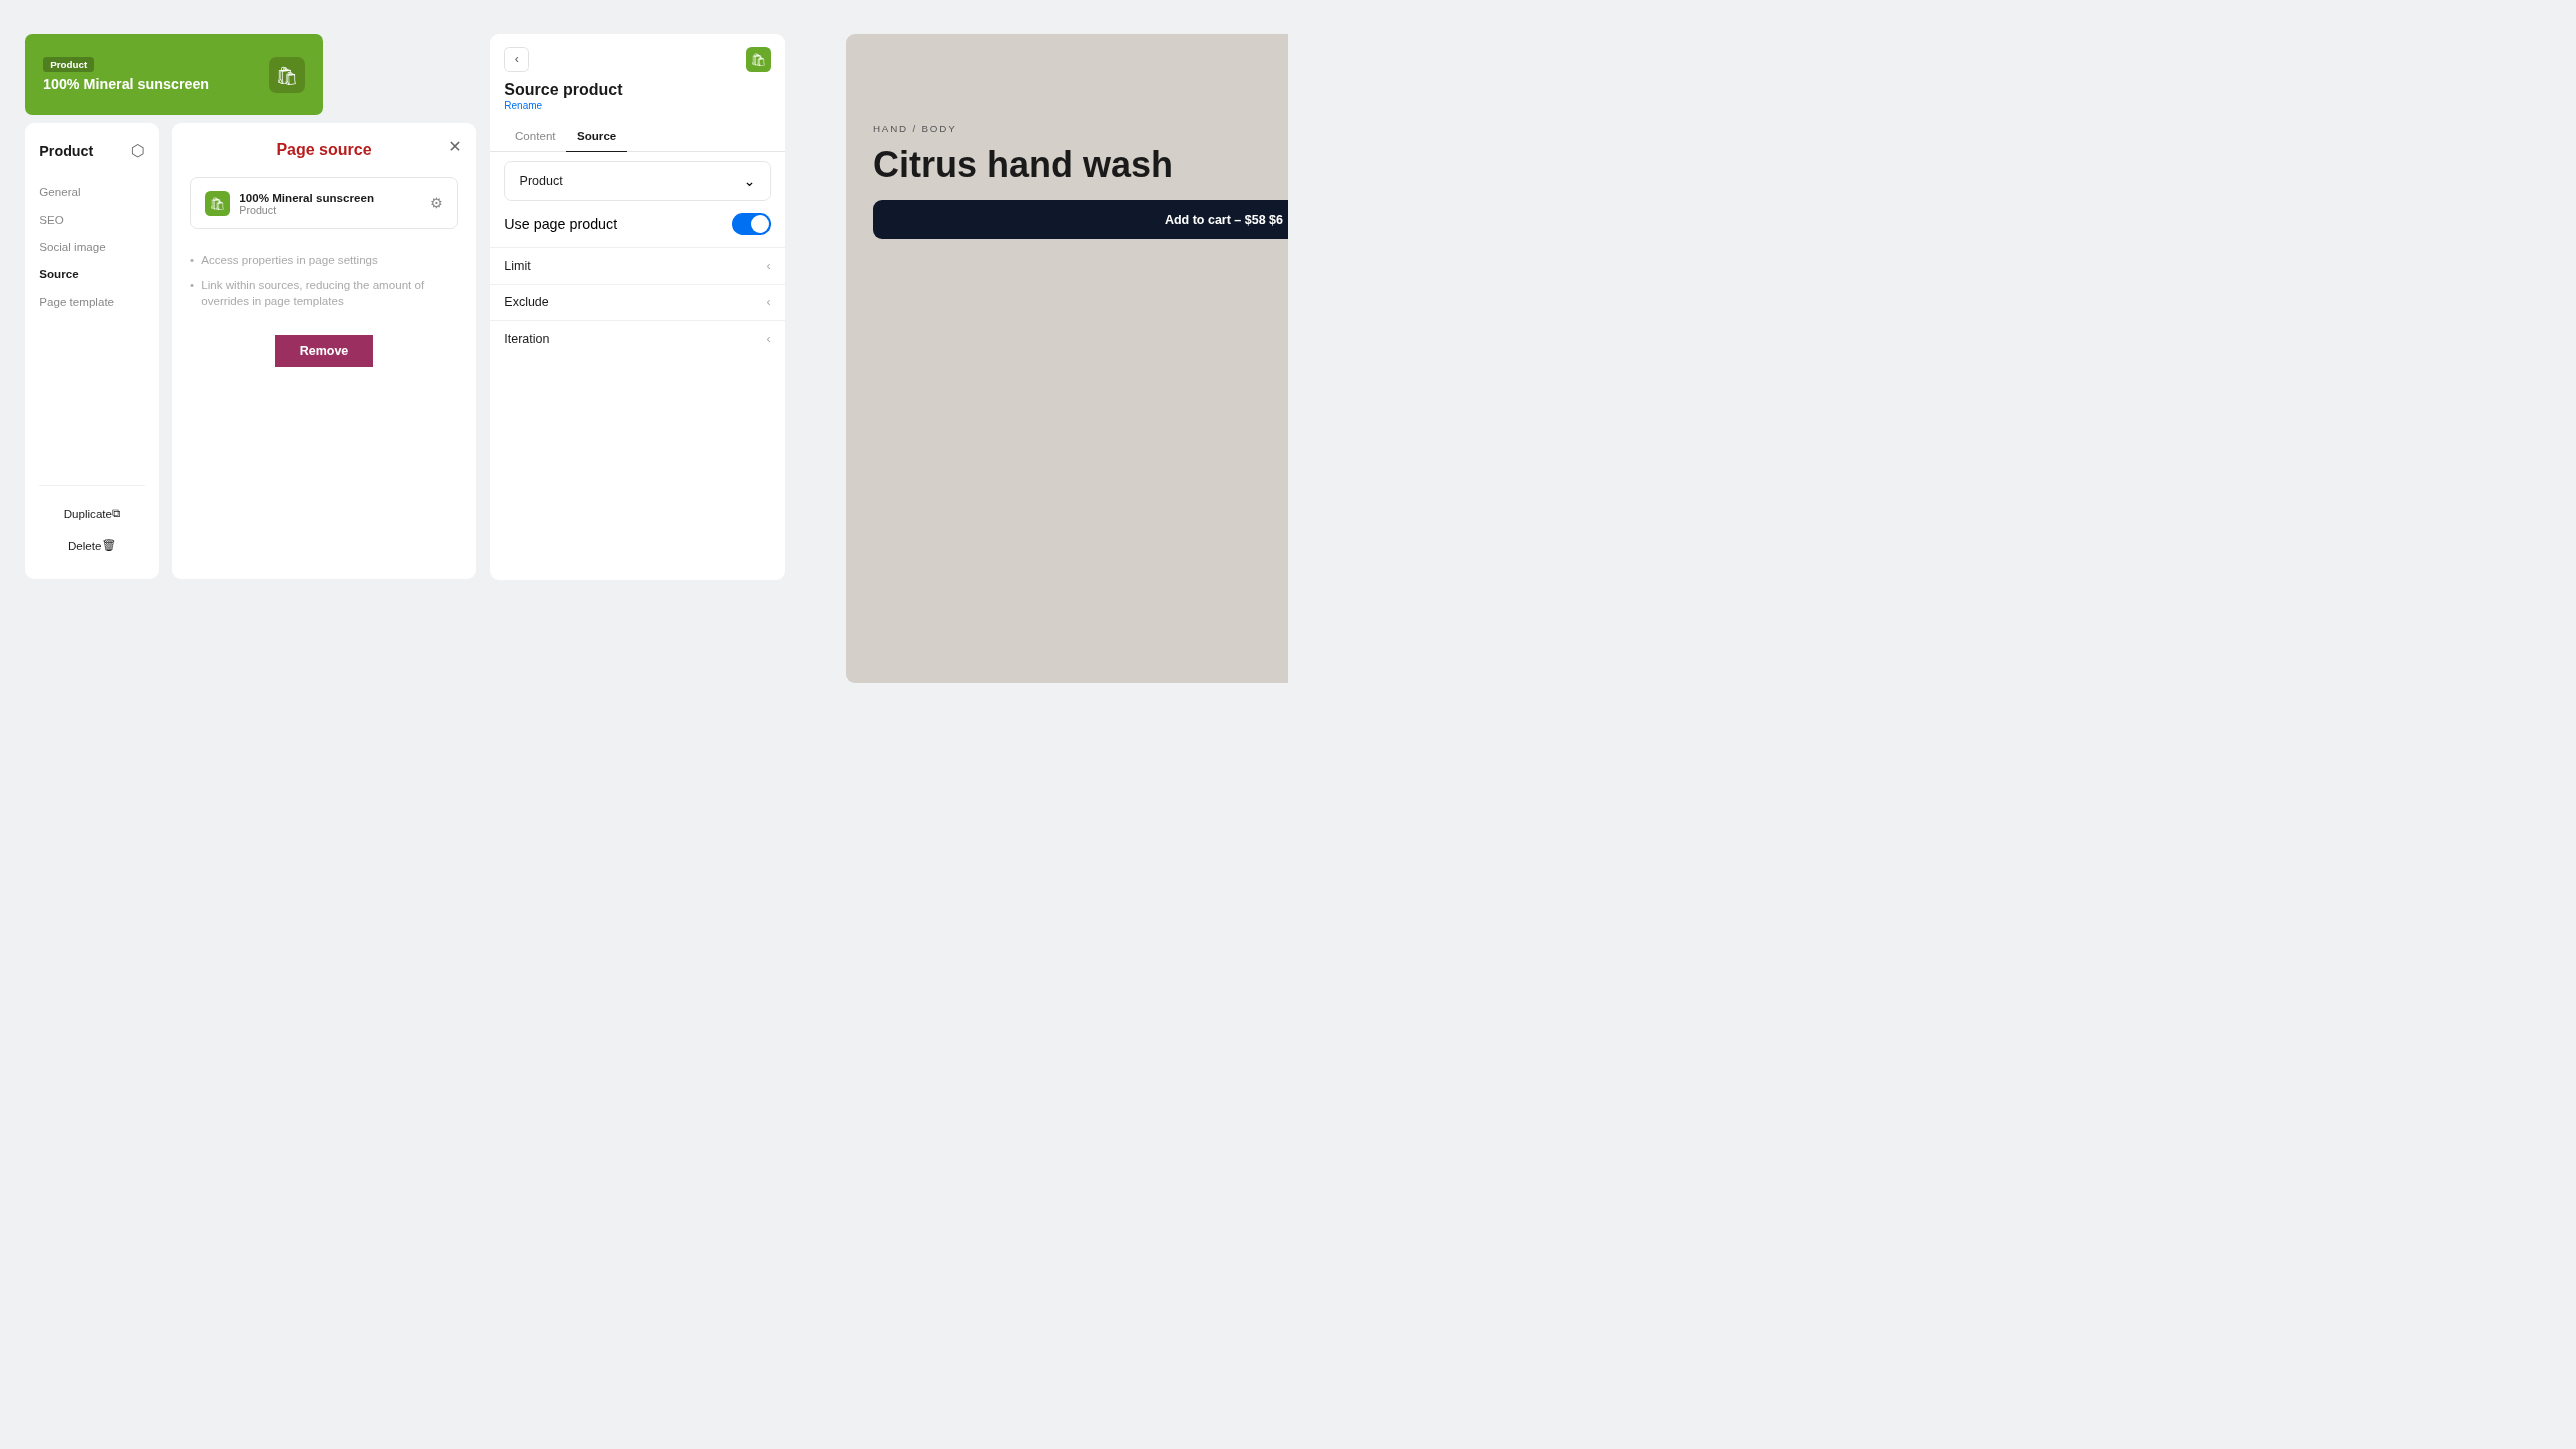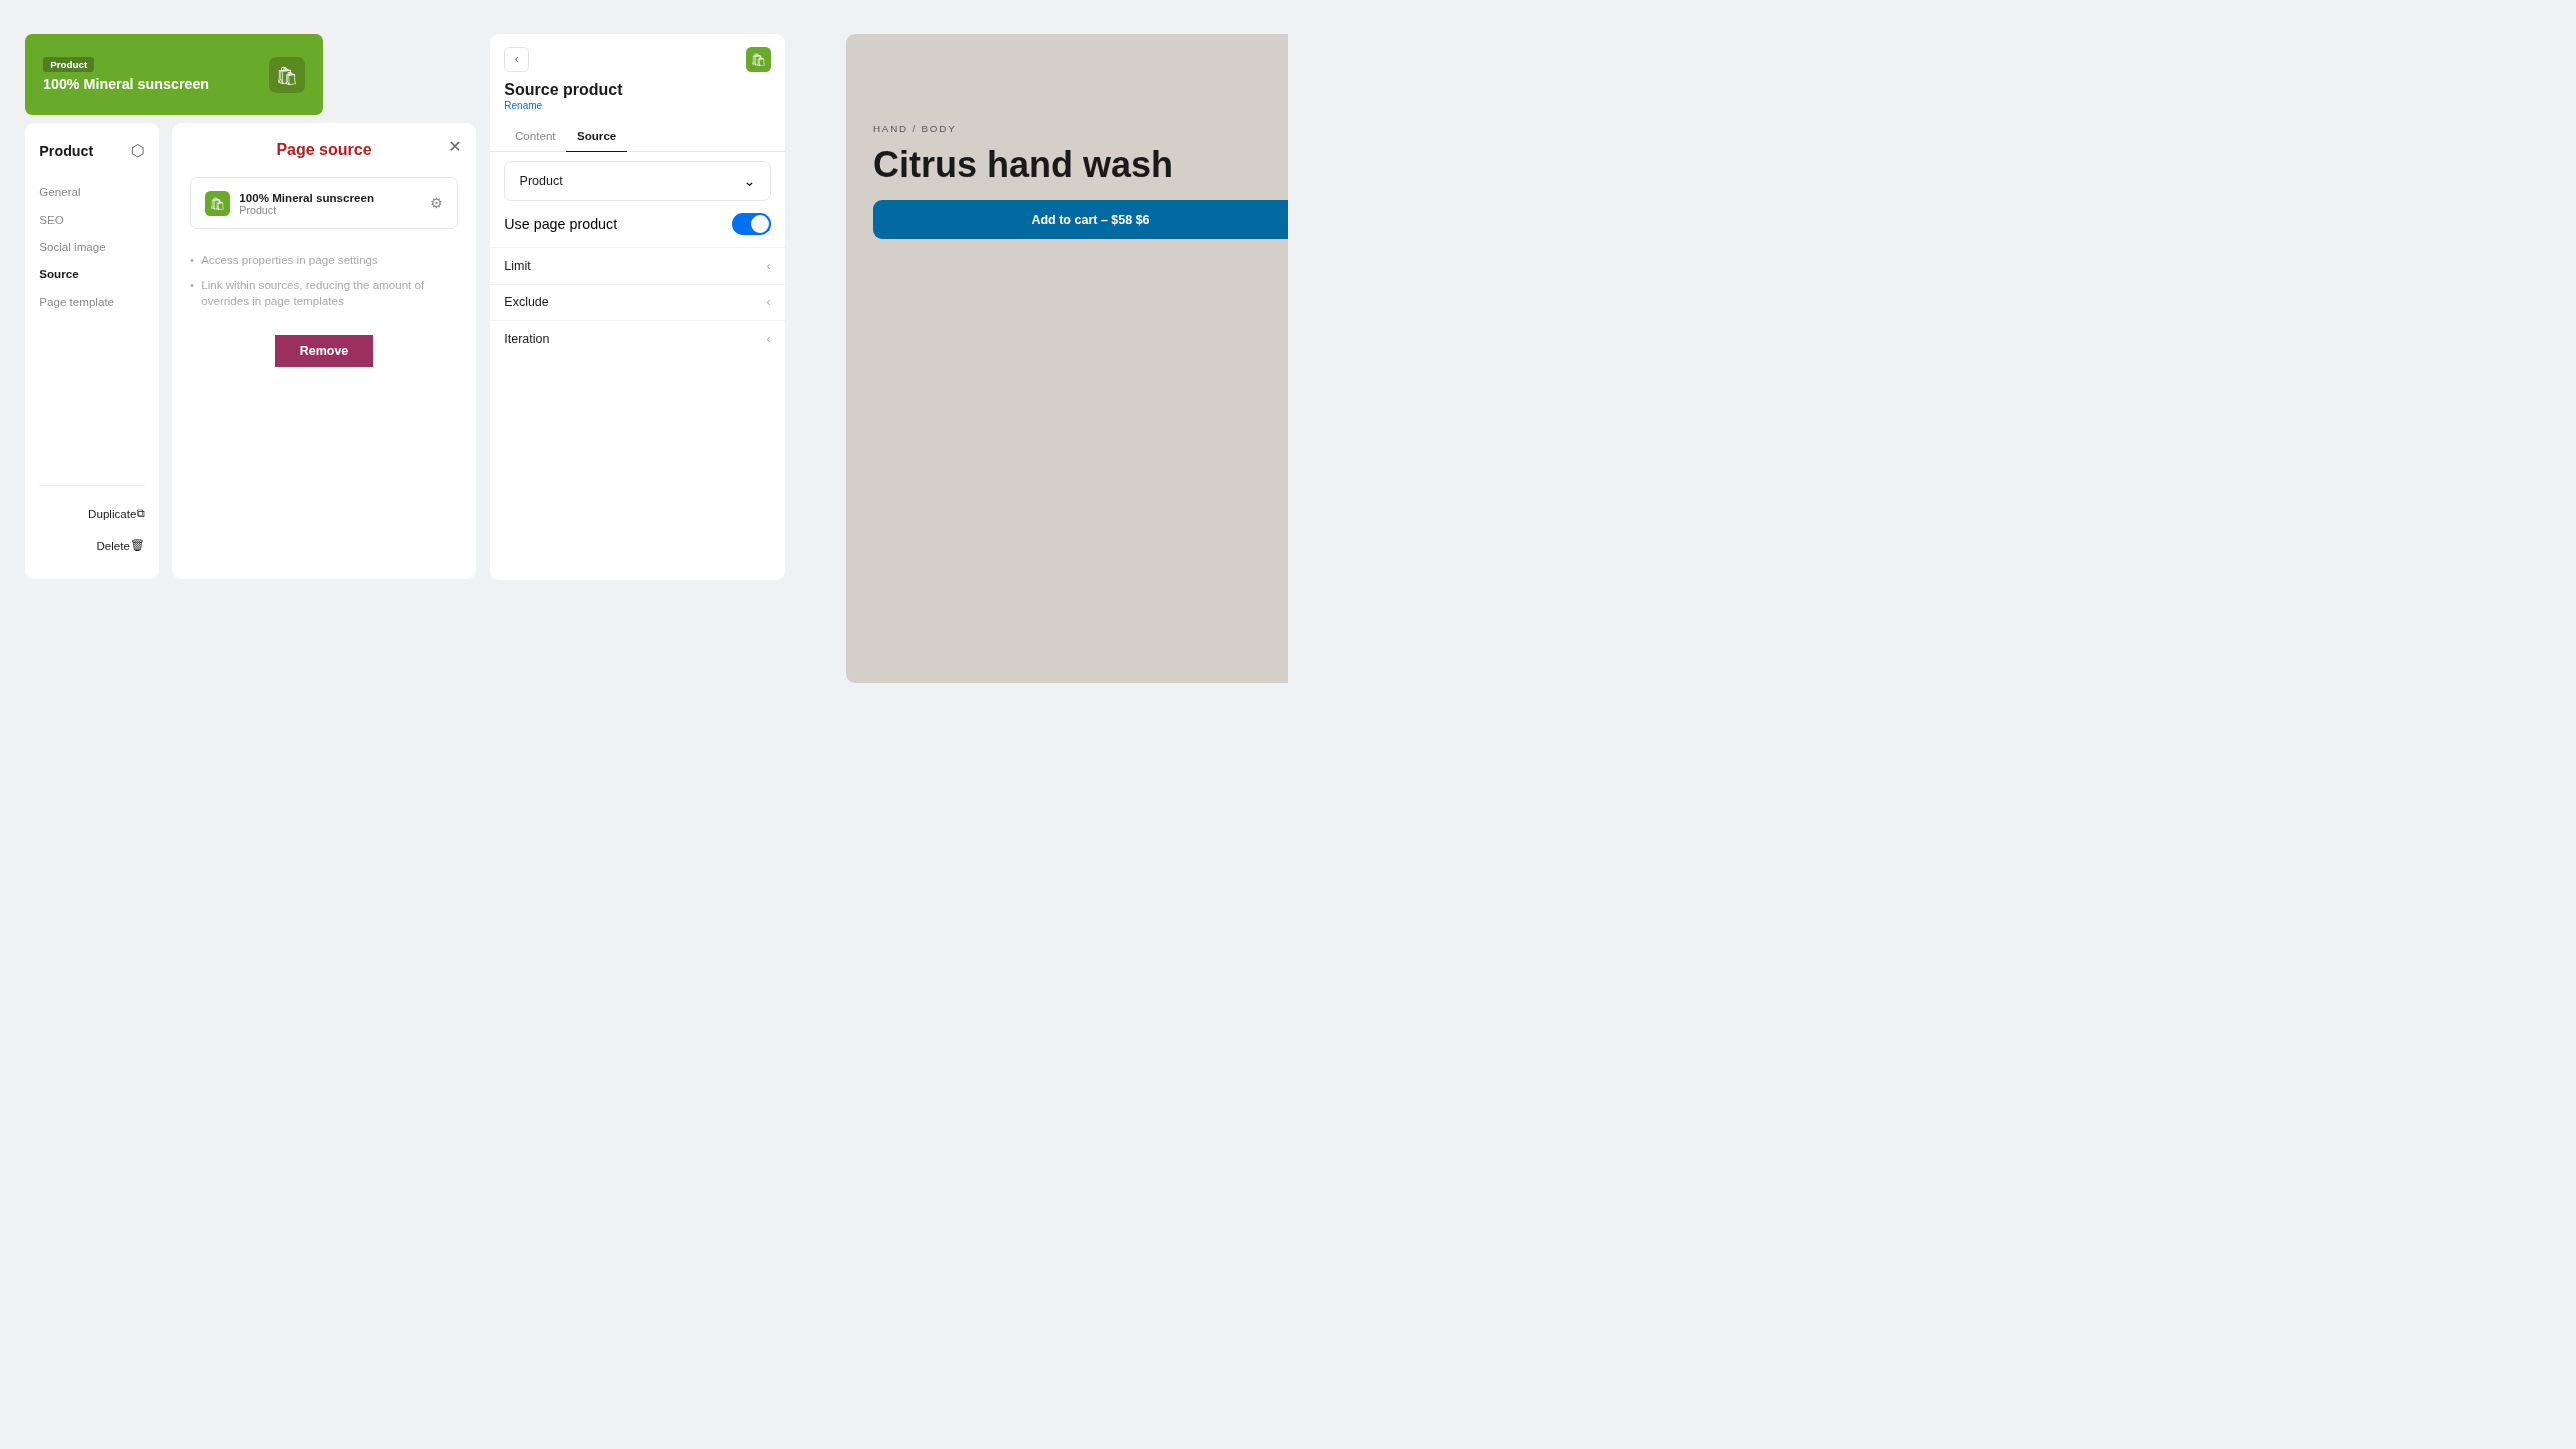--- a/index.html
+++ b/index.html
@@ -89,21 +89,21 @@
       font-weight: 600;
     }
     .left-panel-bottom {
       margin-top: auto;
       border-top: 0.9px solid #f0f0f0;
       padding-top: 10.7px;
     }
     .action-item {
       display: flex;
       align-items: center;
-      justify-content: flex-end;
+      justify-content: center;
       padding: 9px 0;
       font-size: 11.6px;
       color: #1a1a1a;
       cursor: pointer;
     }
 
     
     .middle-panel {
       position: absolute;
       left: 172px;
@@ -346,30 +346,30 @@
       line-height: 1.1;
       margin-bottom: 16px;
     }
     .preview-desc {
       font-size: 12.5px;
       color: #444;
       line-height: 1.6;
       margin-bottom: 21.5px;
     }
     .add-to-cart-btn {
-      background: #0369a1;
+      background: #0f172a;
       color: #fff;
       border: none;
       padding: 12.5px 25px;
       font-size: 12.5px;
       font-weight: 600;
       border-radius: 9px;
       cursor: pointer;
       width: 100%;
-      text-align: center;
+      text-align: right;
     }
   </style>
 </head>
 <body>
 
 <div class="product-banner">
   <div class="product-banner-left">
     <span class="product-badge">Product</span>
     <span class="product-banner-title">100% Mineral sunscreen</span>
   </div>

